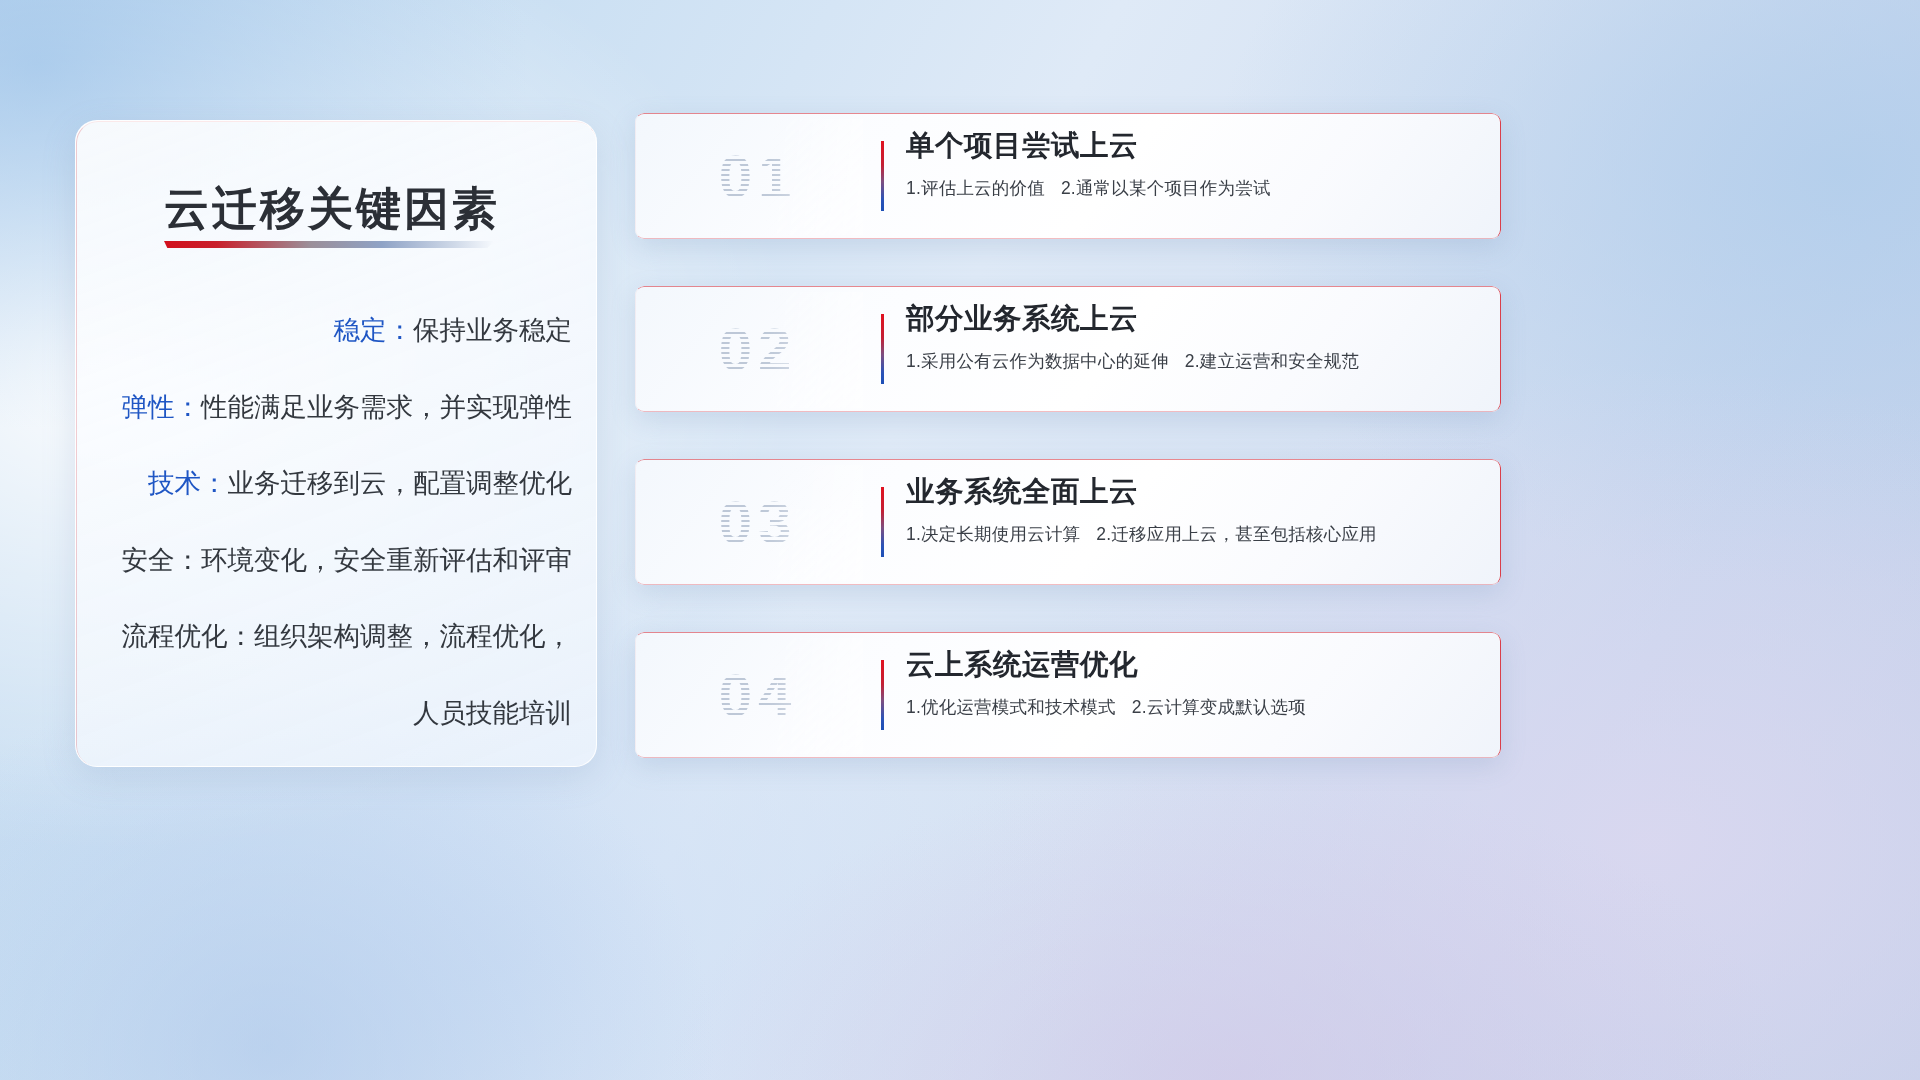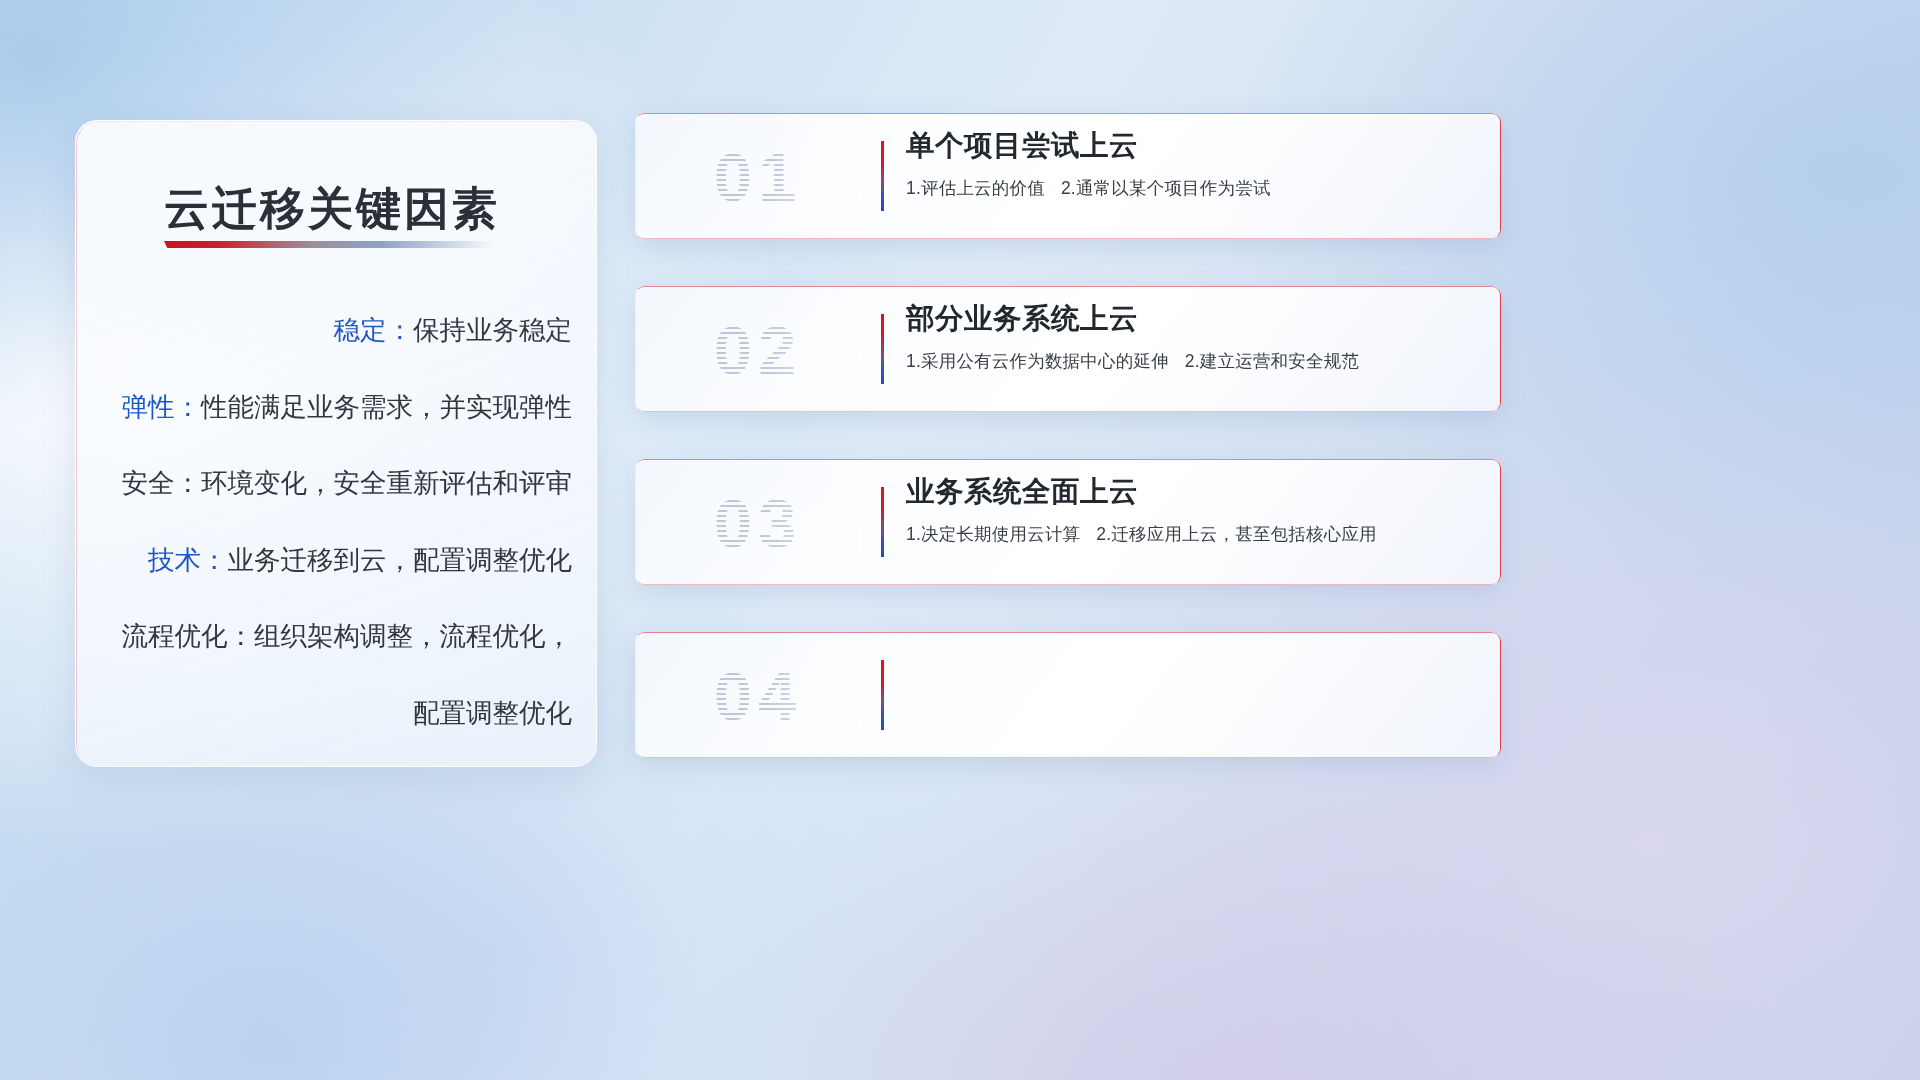--- a/index.html
+++ b/index.html
@@ -136,21 +136,21 @@
   
   .ghost-num {
     position: absolute;
     left: 18px;
     top: 6px;
     width: 210px;
     height: 116px;
     display: flex;
     align-items: center;
     justify-content: center;
-    font-size: 69px;
+    font-size: 60px;
     font-weight: bold;
     letter-spacing: 6px;
     line-height: 1;
     color: #8da0bb;
     opacity: 0.48;
     -webkit-background-clip: text;
     background-clip: text;
     background-image: repeating-linear-gradient(
         to bottom,
         rgba(120,140,170,0.95) 0px,
@@ -210,33 +210,33 @@
 
       <div class="kv-row">
         <span class="kv-key blue">稳定：</span><span class="kv-val">保持业务稳定</span>
       </div>
 
       <div class="kv-row">
         <span class="kv-key blue">弹性：</span><span class="kv-val">性能满足业务需求，并实现弹性</span>
       </div>
 
       <div class="kv-row">
+        <span class="kv-key blue">技术：</span><span class="kv-val">业务迁移到云，配置调整优化</span>
+      </div>
+
+      <div class="kv-row">
         <span class="kv-key dark">安全：</span><span class="kv-val">环境变化，安全重新评估和评审</span>
       </div>
 
       <div class="kv-row">
-        <span class="kv-key blue">技术：</span><span class="kv-val">业务迁移到云，配置调整优化</span>
-      </div>
-
-      <div class="kv-row">
         <span class="kv-key dark">流程优化：</span><span class="kv-val">组织架构调整，流程优化，</span>
       </div>
 
       <div class="kv-row">
-        <span class="kv-val">配置调整优化</span>
+        <span class="kv-val">人员技能培训</span>
       </div>
 
     </div>
   </div>
 
   <div class="cards">
 
     <div class="card" style="top:0px;">
       <div class="sheen"></div>
       <div class="accent-edge"></div>
@@ -274,16 +274,22 @@
           <span>1.决定长期使用云计算</span><span class="gap"></span><span>2.迁移应用上云，甚至包括核心应用</span>
         </div>
       </div>
     </div>
 
     <div class="card" style="top:519px;">
       <div class="sheen"></div>
       <div class="accent-edge"></div>
       <div class="ghost-num">04</div>
       <div class="divider"></div>
+      <div class="card-text">
+        <div class="card-title">云上系统运营优化</div>
+        <div class="card-desc">
+          <span>1.优化运营模式和技术模式</span><span class="gap"></span><span>2.云计算变成默认选项</span>
+        </div>
+      </div>
     </div>
 
   </div>
 </div>
 
 </body></html>

